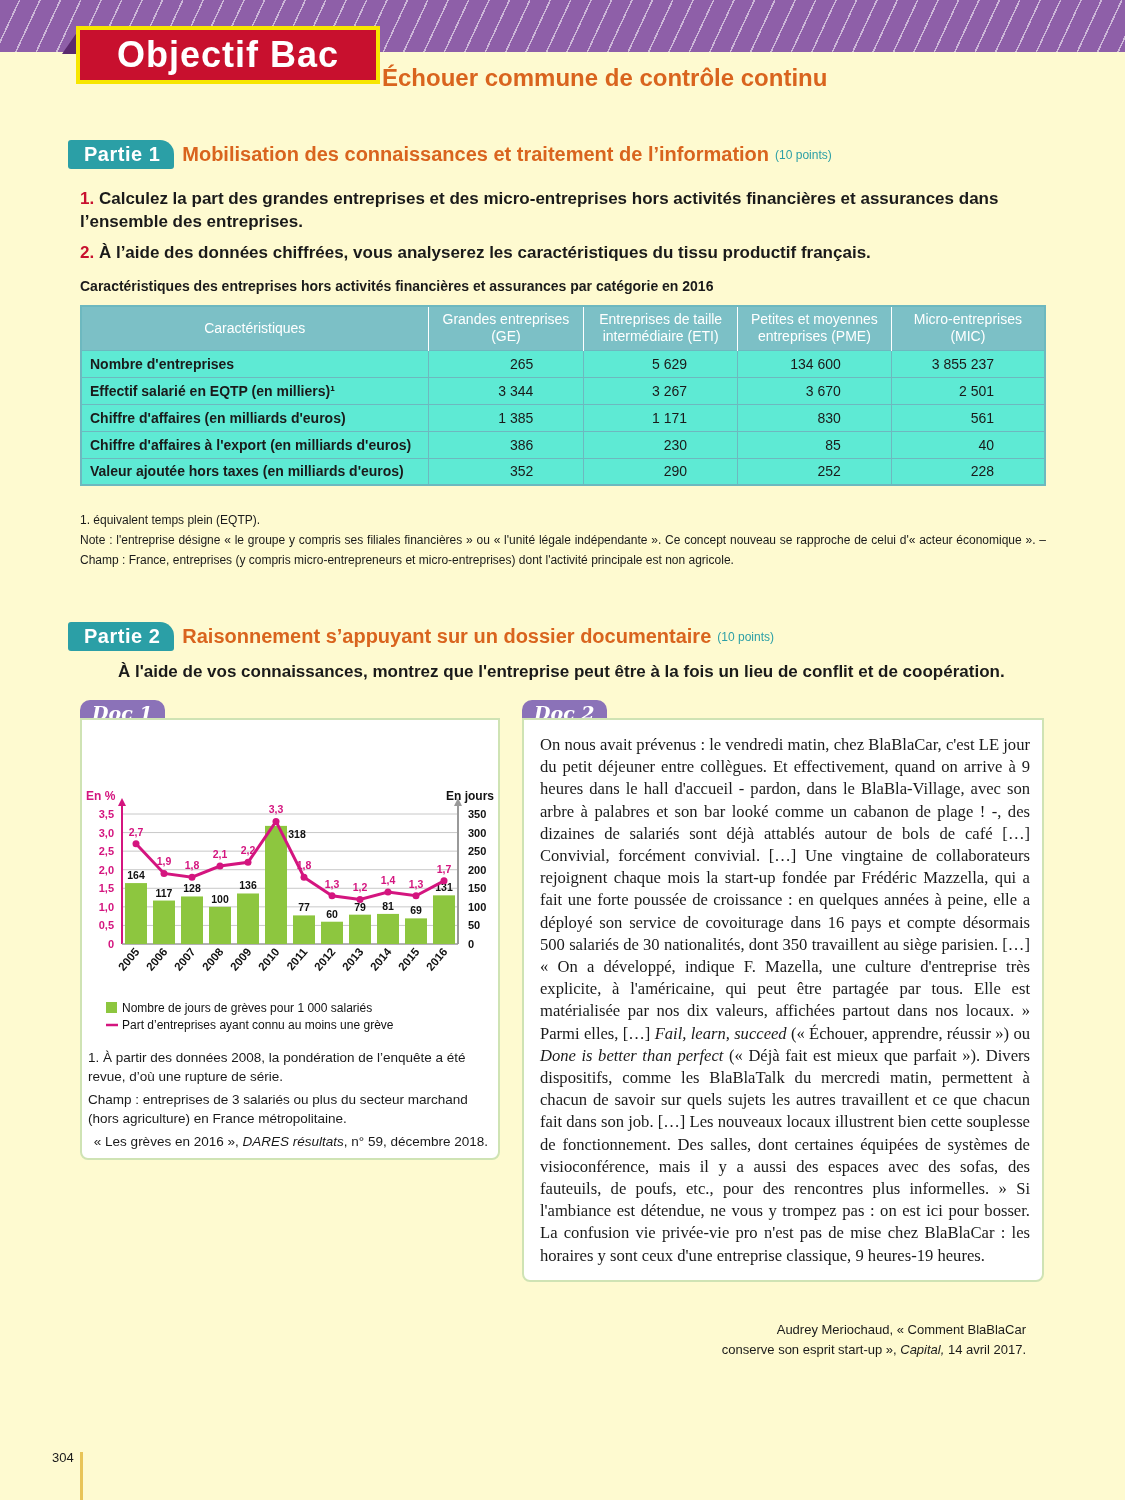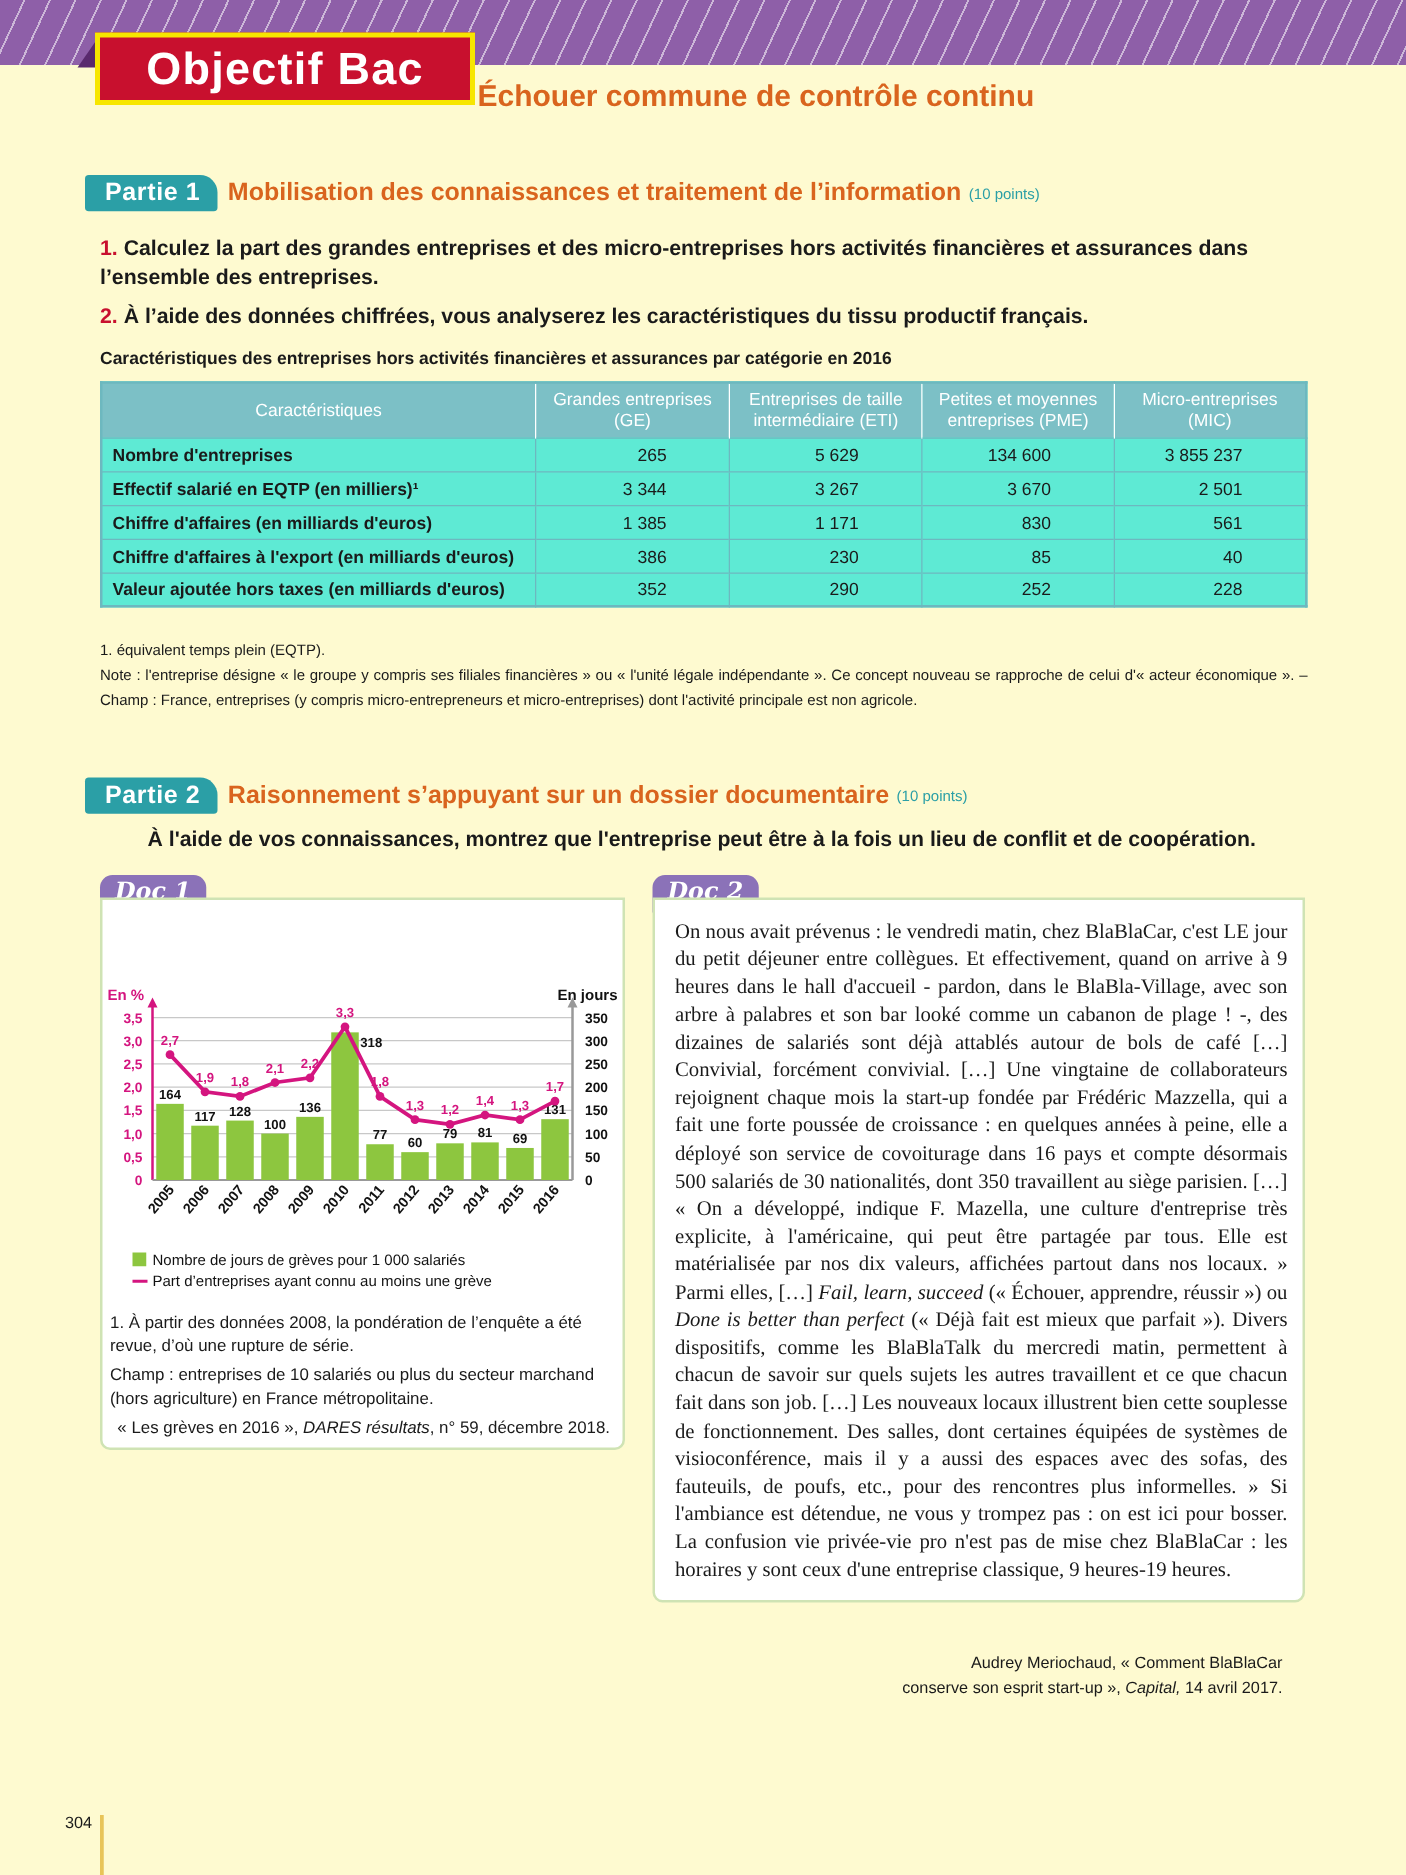--- a/index.html
+++ b/index.html
@@ -265,21 +265,21 @@
       <text x="310" y="172" font-size="11.5" font-weight="bold" text-anchor="end" transform="rotate(-50 310 172)" fill="#111">2014</text>
       <text x="338" y="172" font-size="11.5" font-weight="bold" text-anchor="end" transform="rotate(-50 338 172)" fill="#111">2015</text>
       <text x="366" y="172" font-size="11.5" font-weight="bold" text-anchor="end" transform="rotate(-50 366 172)" fill="#111">2016</text>
       <rect x="24" y="222" width="11" height="11" fill="#8dc63f"></rect>
       <text x="40" y="232" font-size="12" fill="#111">Nombre de jours de grèves pour 1 000 salariés</text>
       <line x1="24" y1="245" x2="36" y2="245" stroke="#d4157f" stroke-width="2.5"></line>
       <text x="40" y="249" font-size="12" fill="#111">Part d’entreprises ayant connu au moins une grève</text>
     </svg>
   <div class="doc1-notes">
     <p>1. À partir des données 2008, la pondération de l’enquête a été revue, d’où une rupture de série.</p>
-    <p>Champ : entreprises de 10 salariés ou plus du secteur marchand (hors agriculture) en France métropolitaine.</p>
+    <p>Champ : entreprises de 3 salariés ou plus du secteur marchand (hors agriculture) en France métropolitaine.</p>
     <p class="doc1-src"><span>« Les grèves en 2016 », </span><i>DARES résultats</i><span>, n° 59, décembre 2018.</span></p>
   </div>
 </div>
 
 <div class="doc-tab" style="left:522px; top:700px;">Doc 2</div>
 <div class="doc-box" style="left:522px; top:718px; width:522px; height:564px;">
   <div class="doc2-text">
     <span>On nous avait prévenus : le vendredi matin, chez BlaBlaCar, c'est LE jour du petit déjeuner entre collègues. Et effectivement, quand on arrive à 9 heures dans le hall d'accueil - pardon, dans le BlaBla-Village, avec son arbre à palabres et son bar looké comme un cabanon de plage ! -, des dizaines de salariés sont déjà attablés autour de bols de café […] Convivial, forcément convivial. […] Une vingtaine de collaborateurs rejoignent chaque mois la start-up fondée par Frédéric Mazzella, qui a fait une forte poussée de croissance : en quelques années à peine, elle a déployé son service de covoiturage dans 16 pays et compte désormais 500 salariés de 30 nationalités, dont 350 travaillent au siège parisien. […] « On a développé, indique F. Mazella, une culture d'entreprise très explicite, à l'américaine, qui peut être partagée par tous. Elle est matérialisée par nos dix valeurs, affichées partout dans nos locaux. » Parmi elles, […] </span><i>Fail, learn, succeed</i><span> (« Échouer, apprendre, réussir ») ou </span><i>Done is better than perfect</i><span> (« Déjà fait est mieux que parfait »). Divers dispositifs, comme les BlaBlaTalk du mercredi matin, permettent à chacun de savoir sur quels sujets les autres travaillent et ce que chacun fait dans son job. […] Les nouveaux locaux illustrent bien cette souplesse de fonctionnement. Des salles, dont certaines équipées de systèmes de visioconférence, mais il y a aussi des espaces avec des sofas, des fauteuils, de poufs, etc., pour des rencontres plus informelles. » Si l'ambiance est détendue, ne vous y trompez pas : on est ici pour bosser. La confusion vie privée-vie pro n'est pas de mise chez BlaBlaCar : les horaires y sont ceux d'une entreprise classique, 9 heures-19 heures.</span>
   </div>
   <div class="doc2-src">

